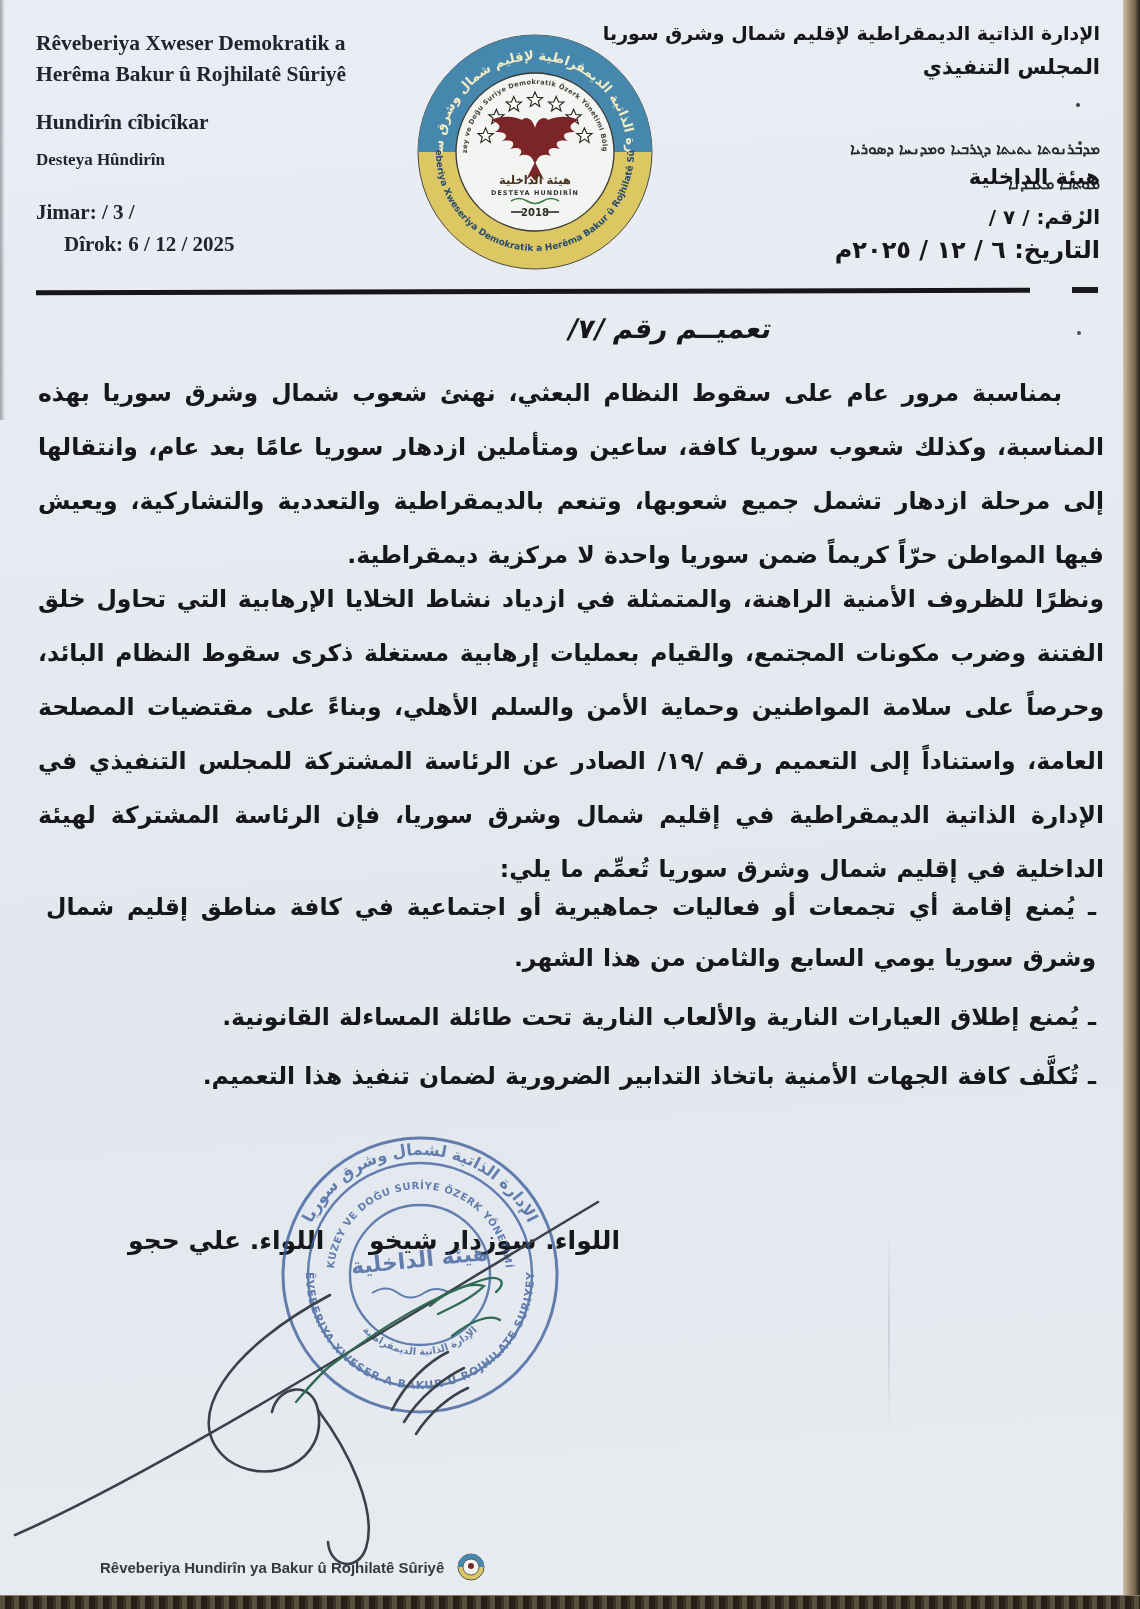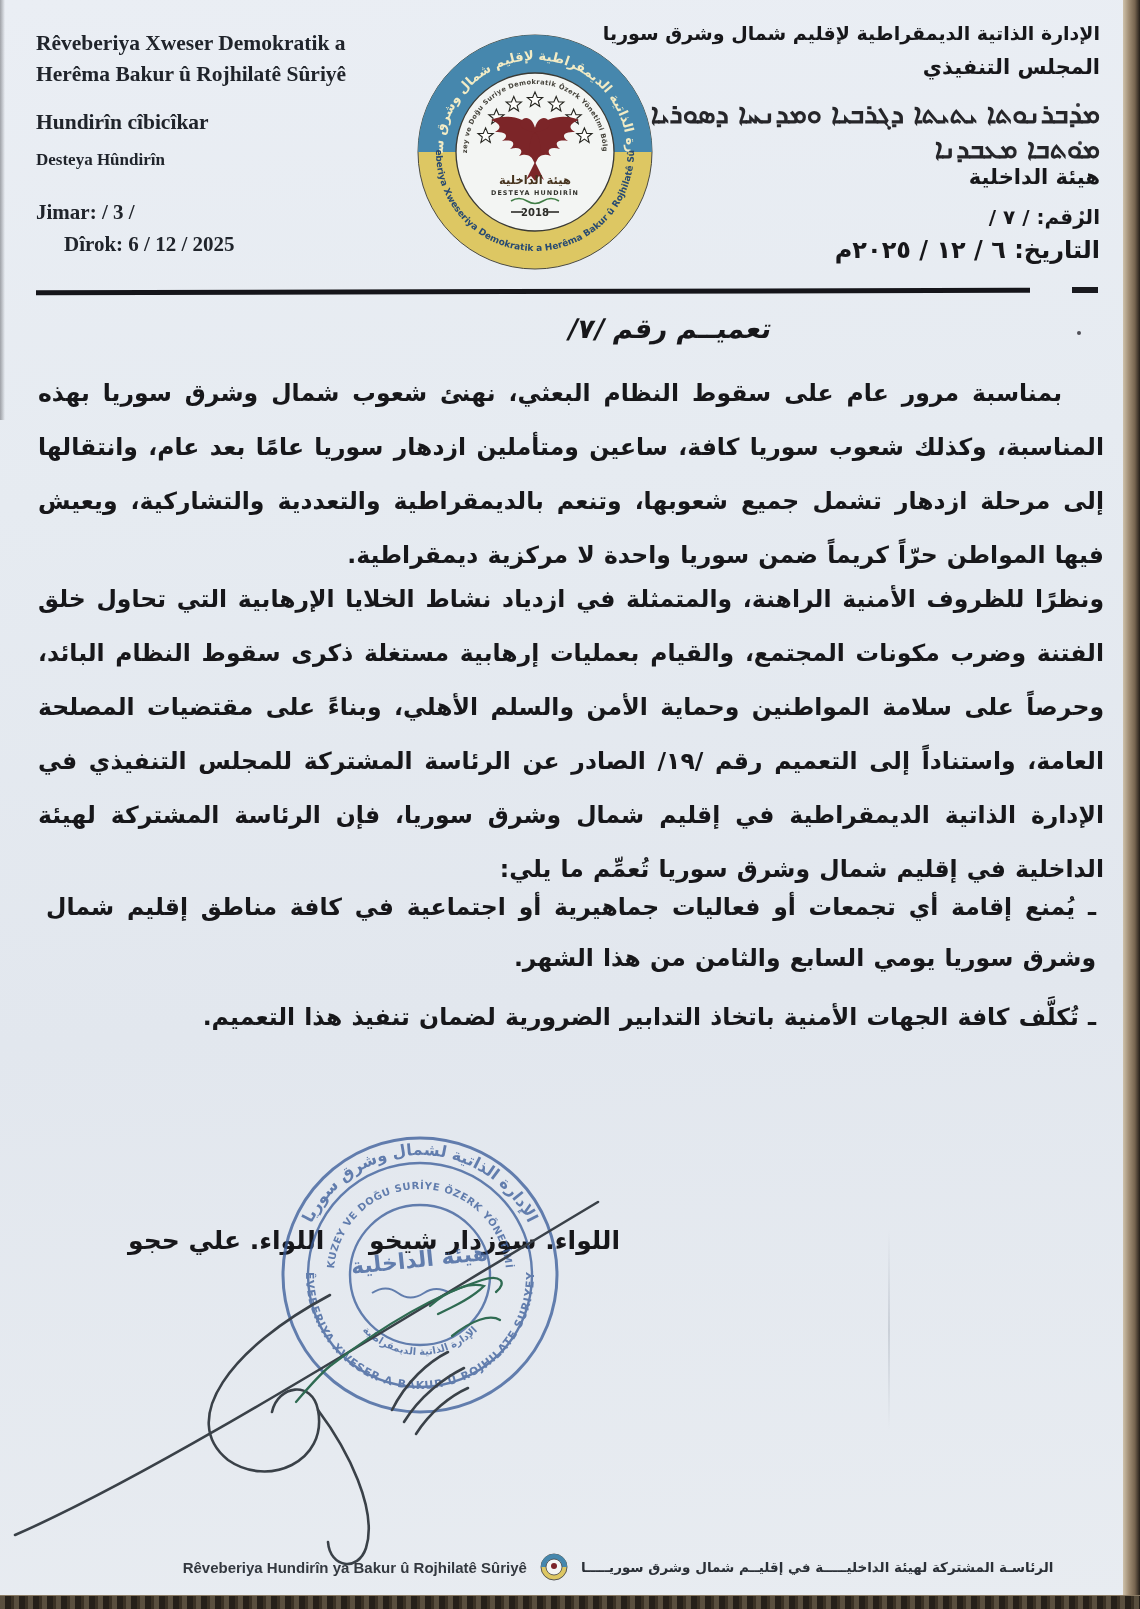--- a/index.html
+++ b/index.html
@@ -5,36 +5,36 @@
   html,body{margin:0;padding:0;background:#777;}
   .page{position:relative;width:1140px;height:1609px;overflow:hidden;
     background:linear-gradient(176deg,#eaeef4 0%,#e6ebf1 30%,#e2e7ee 62%,#e8ecf1 100%);
     font-family:"DejaVu Sans",sans-serif;color:#1b1b1d;}
   .abs{position:absolute;}
   .lat{font-family:"Liberation Serif",serif;font-weight:700;color:#20242b;}
   .ar{direction:rtl;font-weight:700;color:#17171a;}
   .nowrap{white-space:nowrap;}
   .hdr-right{right:40px;text-align:right;}
   .body-text{left:38px;right:36px;text-align:justify;font-size:23.5px;line-height:54px;word-spacing:1px;}
-  .syriac{font-size:27px;color:#26262a;letter-spacing:1px;filter:blur(.3px);}
+  .syriac{font-size:15px;color:#26262a;letter-spacing:1px;filter:blur(.3px);margin-top:42px;}
   .title{font-size:27px;transform:skewX(-10deg);}
   .directive{margin:8px;}
   .edge-right{right:0;top:0;bottom:12px;width:17px;
     background:linear-gradient(90deg,#cfc2ab,#a08d74 35%,#76644f 70%,#3a3128 92%,#231d16);}
   .edge-bottom{left:0;right:0;bottom:0;height:13px;background:#262019;
     background-image:repeating-linear-gradient(90deg,rgba(186,166,132,.35) 0 5px,rgba(0,0,0,0) 5px 11px,rgba(120,100,70,.25) 11px 14px);
     border-top:1px solid #8a7a63;}
   .edge-left{left:0;top:0;height:420px;width:5px;background:linear-gradient(90deg,rgba(20,20,25,.35),rgba(0,0,0,0));}
   .sep{left:36px;top:289px;width:994px;height:5px;background:#15151a;transform:rotate(-.15deg);}
   .sep-dash{left:1072px;top:287px;width:26px;height:6px;background:#1a1a1f;}
   .specks{left:1076px;top:103px;width:4px;height:4px;background:#3a3a40;border-radius:50%;
     box-shadow:2px 38px 0 #44444a,4px 108px 0 #3a3a40,1px 228px 0 #505058;}
   .crease{left:888px;top:1230px;width:2px;height:200px;background:linear-gradient(180deg,rgba(0,0,0,0),rgba(120,130,145,.25),rgba(0,0,0,0));}
   .sig-row{display:flex;justify-content:space-between;direction:rtl;}
-  .footer-row{left:0;top:1552px;width:1036px;display:flex;justify-content:center;align-items:center;gap:12px;}
+  .footer-row{left:0;top:1552px;width:1036px;display:flex;align-items:center;gap:12px;}
   .footer-inner{display:inline-flex;align-items:center;gap:12px;transform:translateX(100px);}
   .footer-lat{font-family:"Liberation Sans",sans-serif;font-weight:700;font-size:15px;color:#33383f;}
   .footer-ar{font-size:13.5px;color:#2b3037;}
 </style>
 </head>
 <body>
 
 <div class="page">
 
   <div class="abs edge-left"></div>
@@ -102,20 +102,21 @@
   <div class="abs sep"></div>
   <div class="abs sep-dash"></div>
 
   <div class="abs ar title" style="left:470px;top:313px;width:400px;text-align:center;">تعميــم رقم /٧/</div>
 
   <div class="abs ar body-text" style="top:366px;text-indent:42px;">بمناسبة مرور عام على سقوط النظام البعثي، نهنئ شعوب شمال وشرق سوريا بهذه المناسبة، وكذلك شعوب سوريا كافة، ساعين ومتأملين ازدهار سوريا عامًا بعد عام، وانتقالها إلى مرحلة ازدهار تشمل جميع شعوبها، وتنعم بالديمقراطية والتعددية والتشاركية، ويعيش فيها المواطن حرّاً كريماً ضمن سوريا واحدة لا مركزية ديمقراطية.</div>
   <div class="abs ar body-text" style="top:572px;">ونظرًا للظروف الأمنية الراهنة، والمتمثلة في ازدياد نشاط الخلايا الإرهابية التي تحاول خلق الفتنة وضرب مكونات المجتمع، والقيام بعمليات إرهابية مستغلة ذكرى سقوط النظام البائد، وحرصاً على سلامة المواطنين وحماية الأمن والسلم الأهلي، وبناءً على مقتضيات المصلحة العامة، واستناداً إلى التعميم رقم /١٩/ الصادر عن الرئاسة المشتركة للمجلس التنفيذي في الإدارة الذاتية الديمقراطية في إقليم شمال وشرق سوريا، فإن الرئاسة المشتركة لهيئة الداخلية في إقليم شمال وشرق سوريا تُعمِّم ما يلي:</div>
 
   <div class="abs ar body-text" style="top:874px;line-height:51px;">
     <p class="directive">ـ يُمنع إقامة أي تجمعات أو فعاليات جماهيرية أو اجتماعية في كافة مناطق إقليم شمال وشرق سوريا يومي السابع والثامن من هذا الشهر.</p>
+    <p class="directive">ـ يُمنع إطلاق العيارات النارية والألعاب النارية تحت طائلة المساءلة القانونية.</p>
     <p class="directive">ـ تُكلَّف كافة الجهات الأمنية باتخاذ التدابير الضرورية لضمان تنفيذ هذا التعميم.</p>
   </div>
 
   <div class="abs sig-row" style="left:128px;top:1226px;width:492px;font-size:25px;">
     <span class="ar">اللواء. سوزدار شيخو</span>
     <span class="ar">اللواء. علي حجو</span>
   </div>
 
   <svg class="abs" style="left:280px;top:1135px;opacity:.78;" width="280" height="280" viewBox="0 0 280 280">
     <defs>
@@ -163,17 +164,16 @@
 
   <div class="abs footer-row">
     <span class="footer-inner">
       <span class="footer-lat">Rêveberiya Hundirîn ya Bakur û Rojhilatê Sûriyê</span>
       <svg width="30" height="30" viewBox="0 0 30 30">
         <circle cx="15" cy="15" r="13" fill="#ddc763" stroke="#555" stroke-width="1"></circle>
         <path d="M2,15 A13,13 0 0 1 28,15 Z" fill="#4687ad"></path>
         <circle cx="15" cy="15" r="8" fill="#f3f5f3" stroke="#444" stroke-width=".8"></circle>
         <circle cx="15" cy="14" r="3" fill="#7c2528"></circle>
       </svg>
-      <span class="footer-ar ar">الرئاسـة المشتركة لهيئة الداخليـــــة في إقليــم شمال وشرق سوريـــــا</span>
     </span>
   </div>
 
 </div>
 
 </body></html>

